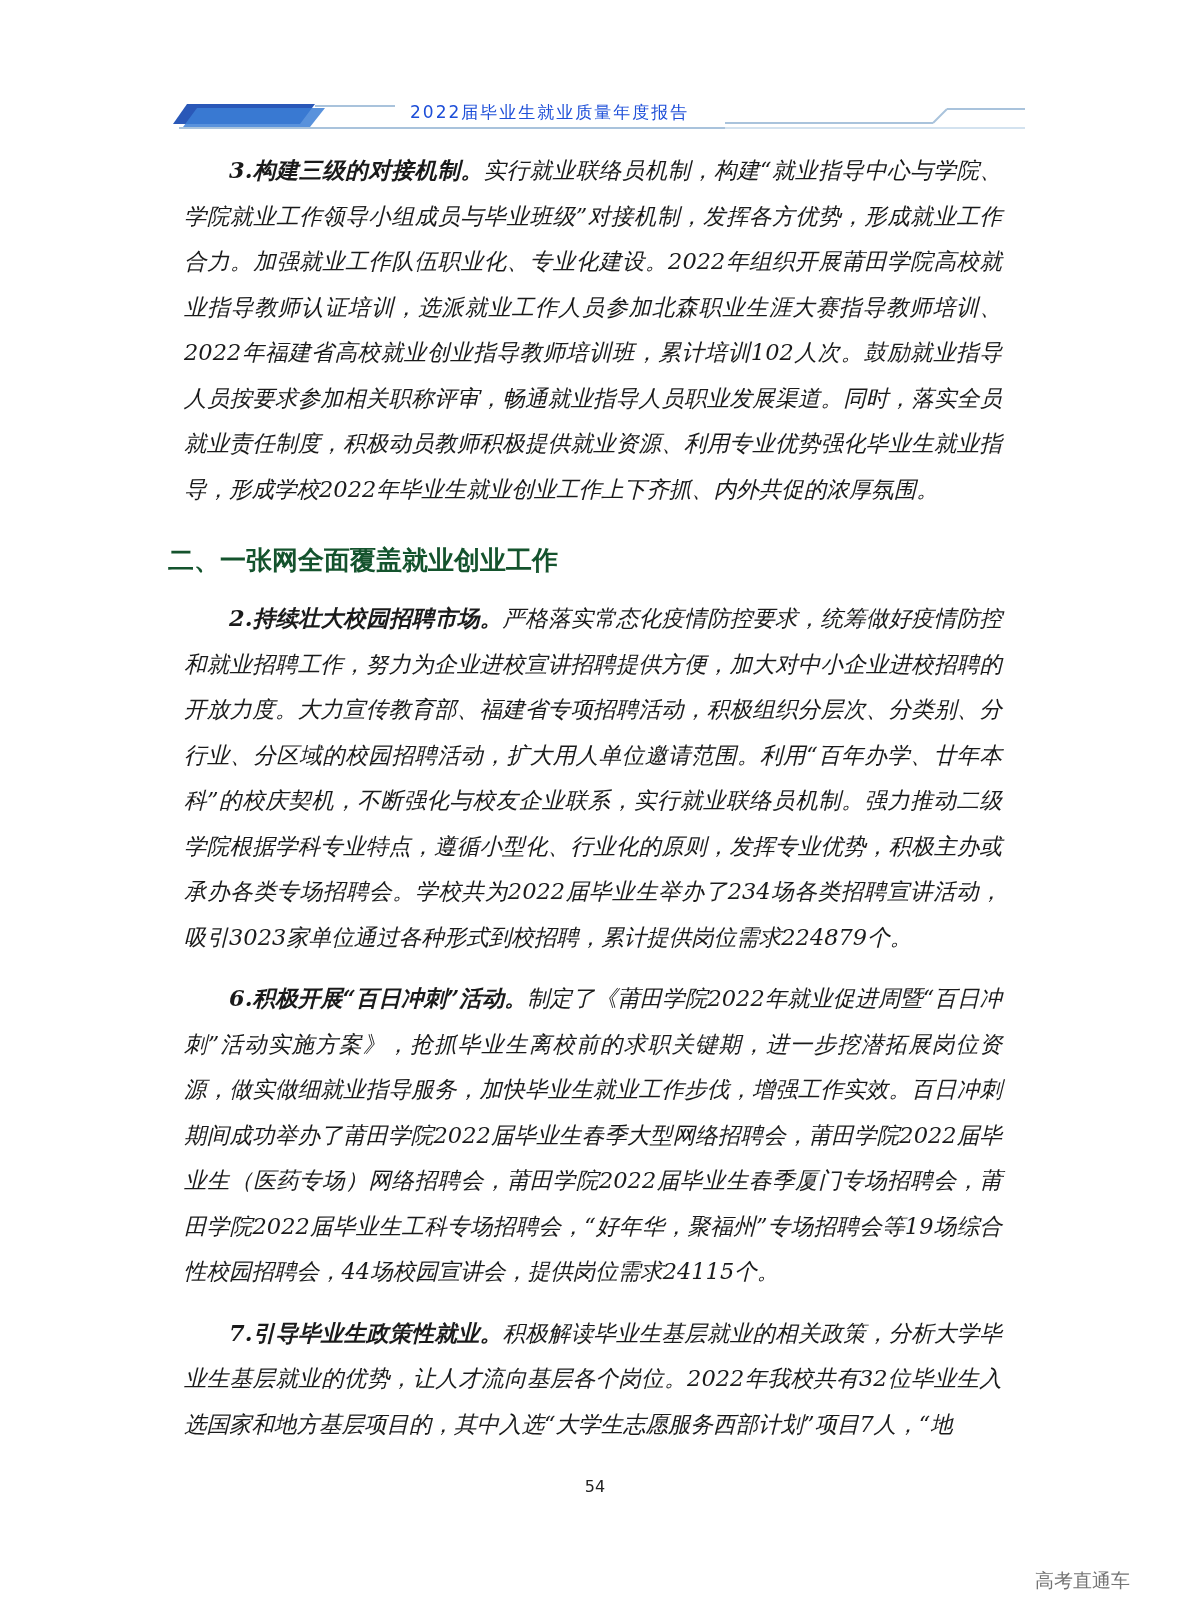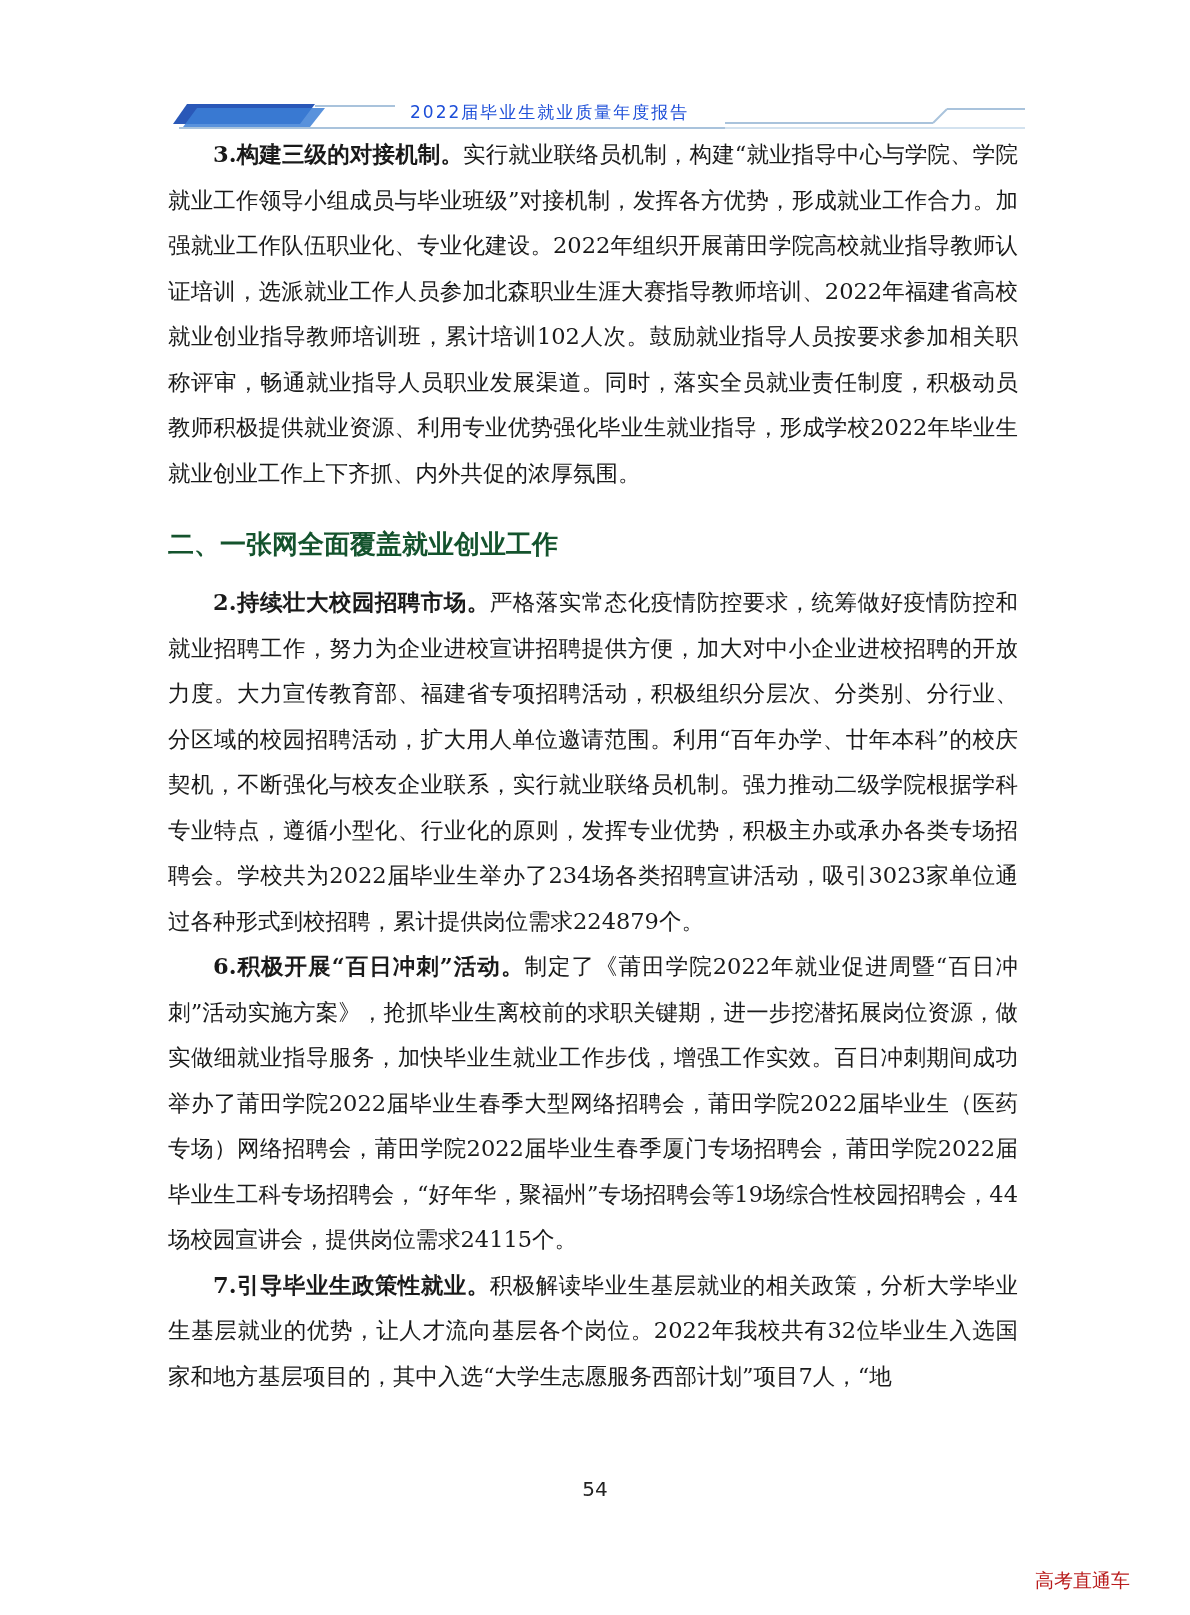--- a/index.html
+++ b/index.html
@@ -10,34 +10,34 @@
   .header-title {
     position: absolute; left: 245px; top: 5px; width: 300px;
     font-family: "DejaVu Sans", sans-serif; font-size: 17px; letter-spacing: 2px;
     color: #1d4ed8; white-space: nowrap;
   }
   .content {
     position: absolute; left: 168px; top: 132px; width: 850px;
     font-family: "DejaVu Serif", "Liberation Serif", serif;
     font-size: 22.5px; line-height: 45.5px; color: #1a1a1a;
   }
-  .para { margin: 0; text-indent: 45px; text-align: justify; }
+  .para { margin: 16px; text-indent: 45px; text-align: justify; font-style: italic; }
   .para b { font-weight: bold; }
   .section-heading {
     margin: 28px 0 16px 0;
     font-family: "DejaVu Sans", sans-serif; font-weight: bold;
     font-size: 26px; line-height: 40px; color: #14532d;
   }
   .page-number {
     position: absolute; left: 0; width: 1190px; top: 1477px; text-align: center;
-    font-family: "DejaVu Sans", sans-serif; font-size: 20px; color: #222;
+    font-family: "DejaVu Sans", sans-serif; font-size: 16px; color: #222;
   }
   .watermark {
     position: absolute; right: 60px; top: 1568px;
-    font-family: "DejaVu Sans", sans-serif; font-size: 19px; color: #b91c1c;
+    font-family: "DejaVu Sans", sans-serif; font-size: 19px; color: #737373;
   }
 </style>
 </head>
 <body>
 
 <div class="page">
 
   <div class="header">
     <svg width="865" height="34" viewBox="0 0 865 34">
       <polygon points="22,8 150,8 135,28 8,28" fill="#2a58b8"></polygon>

